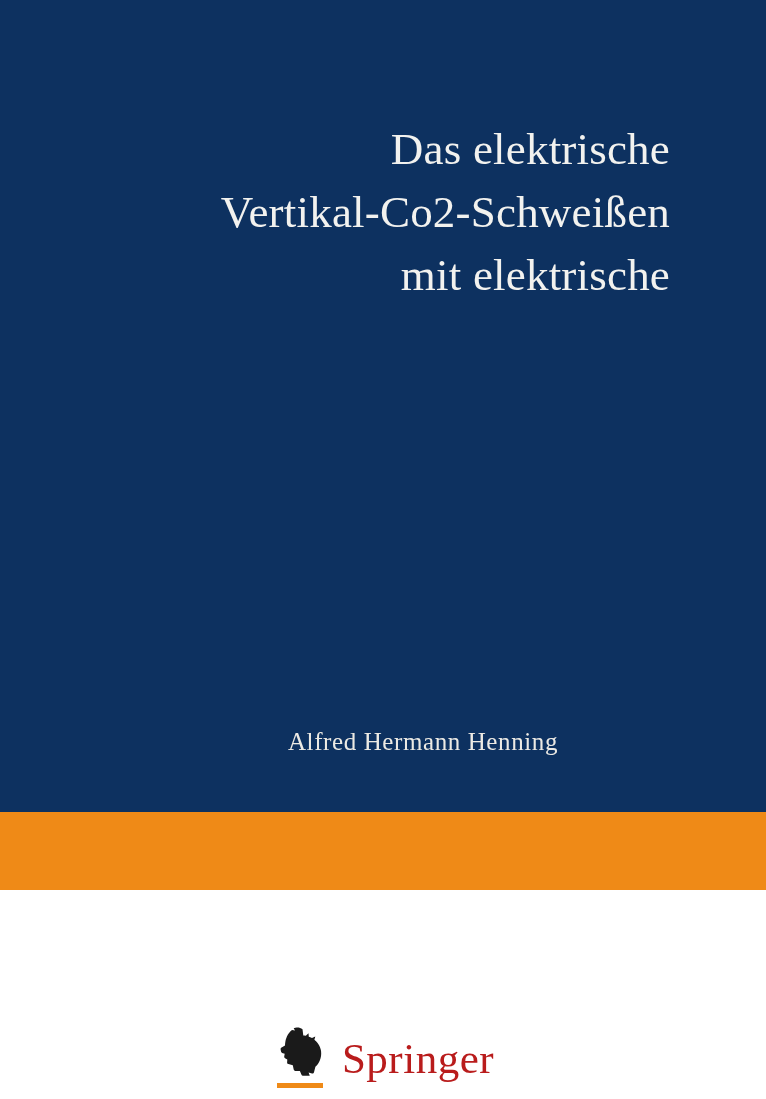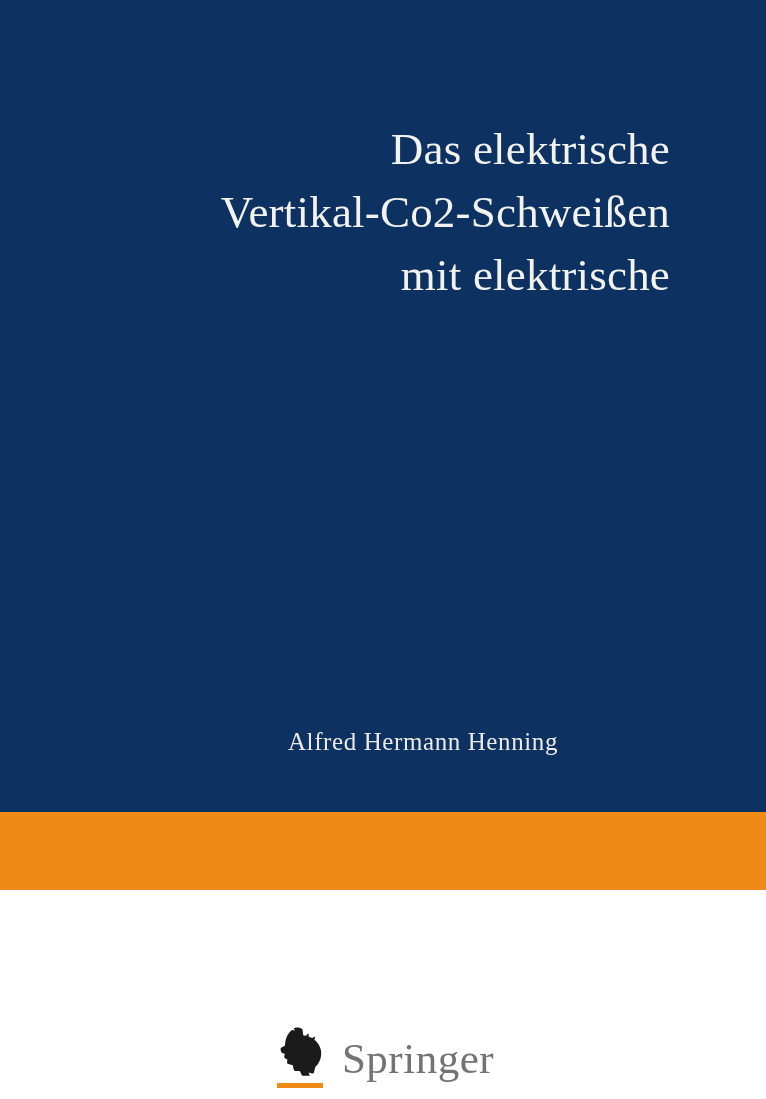--- a/index.html
+++ b/index.html
@@ -102,21 +102,21 @@
   .logo-underline {
     width: 46px;
     height: 5px;
     background: #ef8a17;
     margin-top: 4px;
   }
   .logo-word {
     font-family: "Liberation Serif", serif;
     font-size: 43px;
     line-height: 46px;
-    color: #737373;
+    color: #b91c1c;
     letter-spacing: 0.5px;
     padding-bottom: 6px;
   }
 </style>
 </head>
 <body>
 
 <div class="cover">
 
   <div class="navy-panel">

